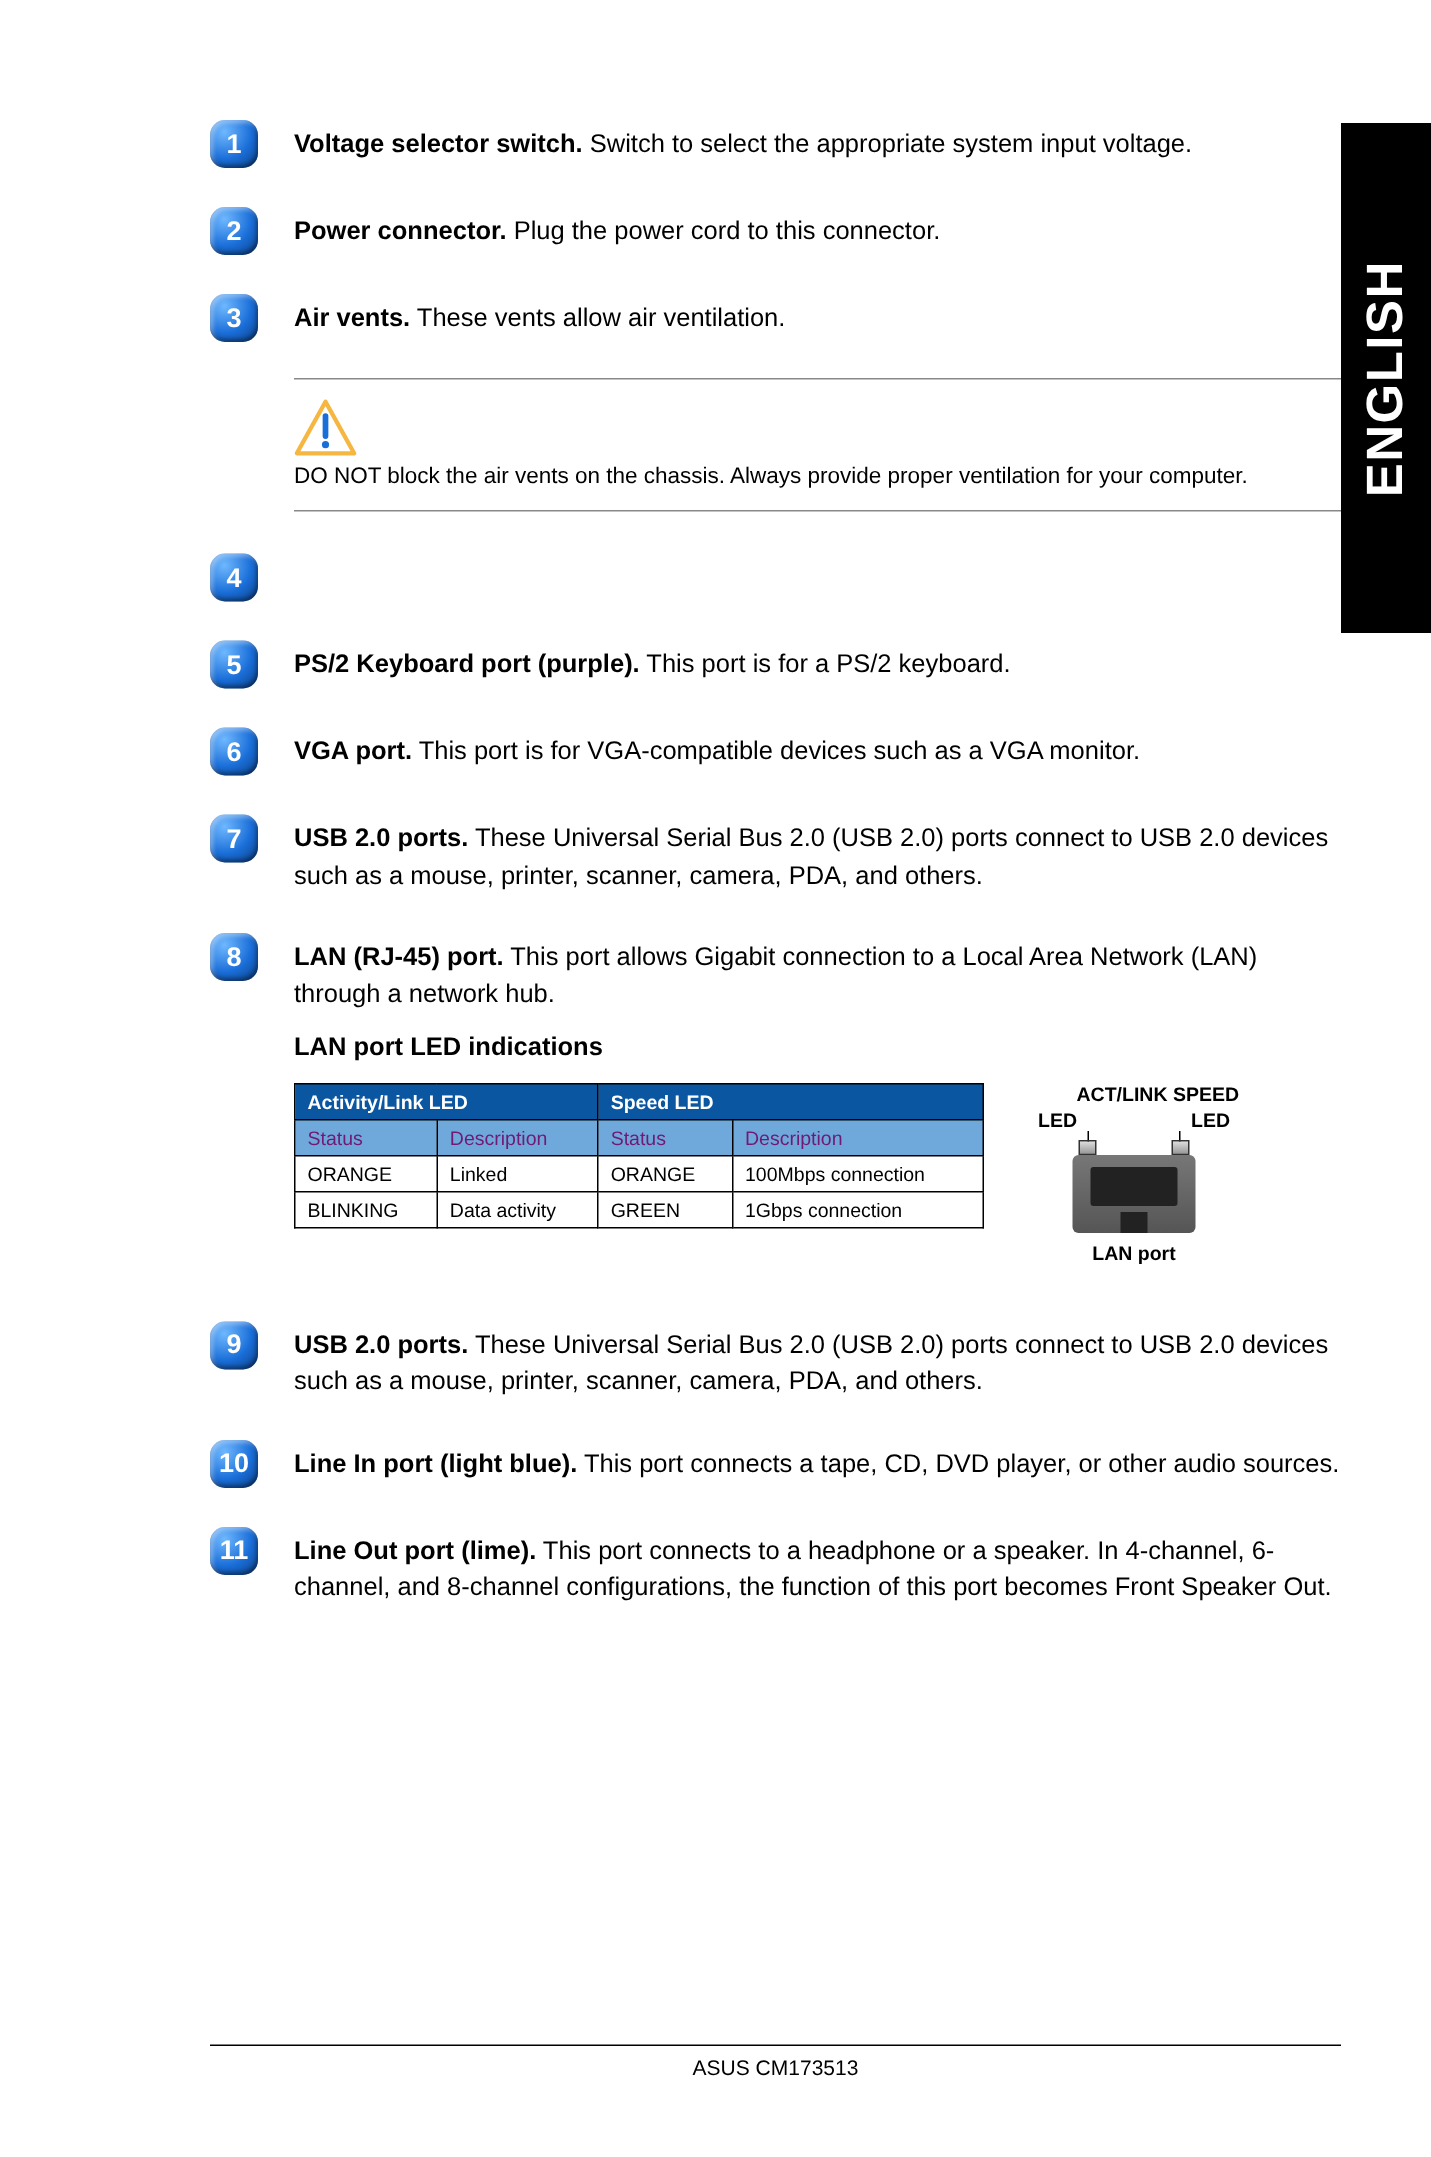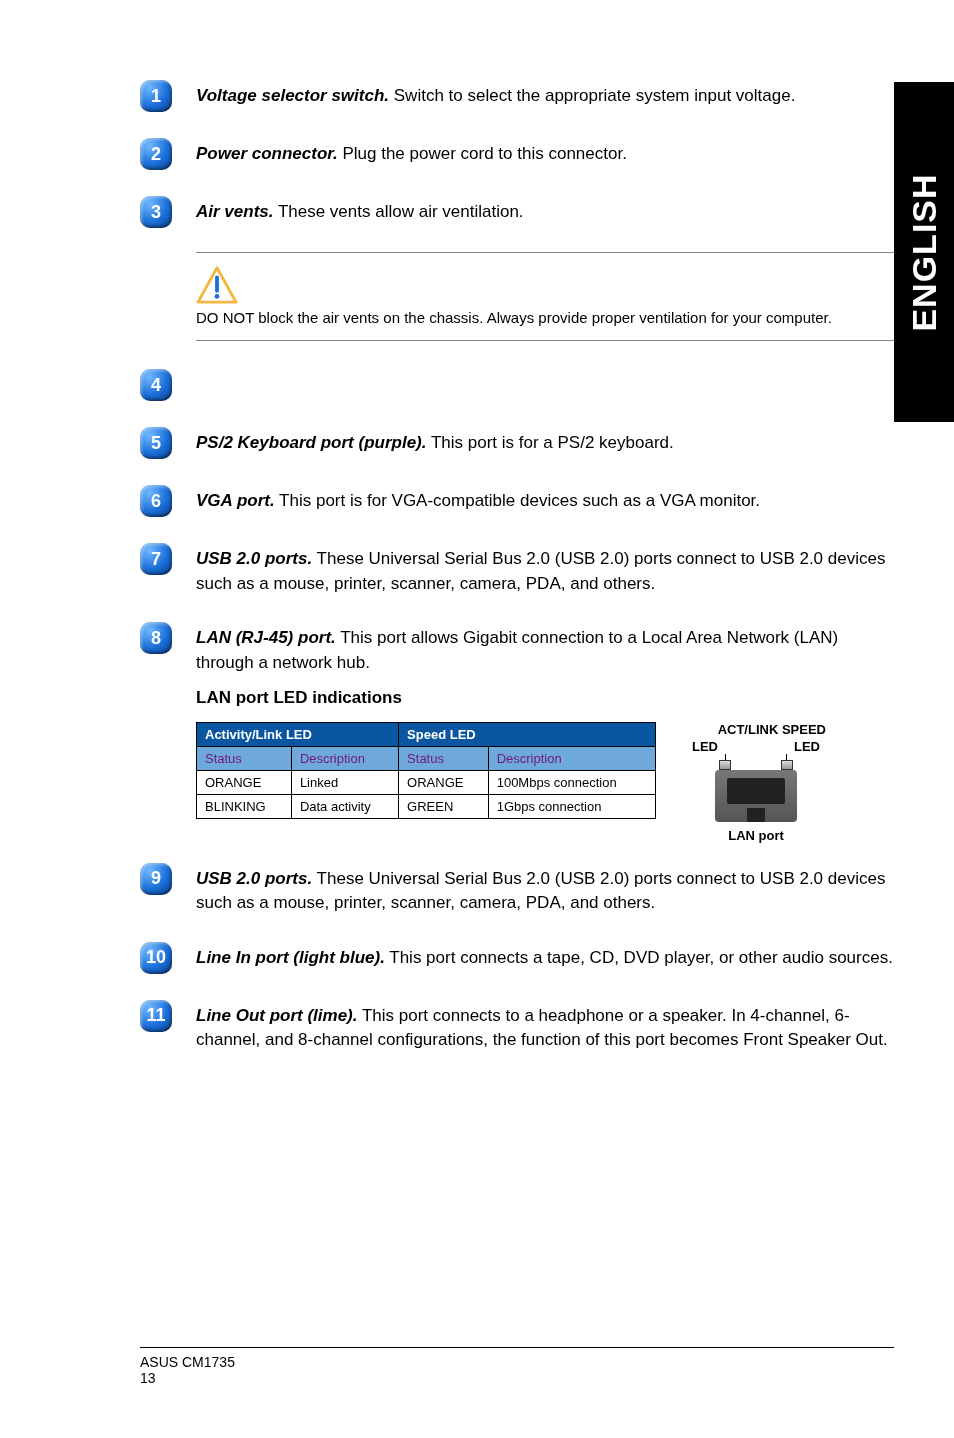--- a/index.html
+++ b/index.html
@@ -50,21 +50,21 @@
     margin-right: 24px;
     margin-top: 2px;
     box-shadow: inset -1px -2px 3px rgba(0,0,0,0.4), inset 2px 2px 3px rgba(255,255,255,0.4);
   }
   .item-text {
     font-size: 17px;
     line-height: 1.45;
     flex: 1;
     padding-top: 6px;
   }
-  .item-text b { font-weight: bold; font-style: italic; }
+  .item-text b { font-weight: bold; }
   .caution-row {
     display: flex;
     align-items: flex-start;
     margin: 10px 0 26px 56px;
     border-top: 1px solid #888;
     border-bottom: 1px solid #888;
     padding: 12px 0;
     flex-direction: column;
   }
   .caution-icon {
@@ -77,21 +77,21 @@
   .caution-text { font-size: 15px; line-height: 1.4; }
   .sub-heading {
     font-weight: bold;
     font-size: 17px;
     margin: 4px 0 14px 56px;
   }
   .table-wrap {
     display: flex;
     align-items: flex-start;
     margin-left: 56px;
-    margin-bottom: 18px;
+    margin-bottom: 36px;
     gap: 30px;
   }
   table {
     border-collapse: collapse;
     font-size: 13px;
     width: 460px;
   }
   th, td {
     border: 1px solid #000;
     padding: 4px 8px;
@@ -165,21 +165,20 @@
   .footer {
     position: absolute;
     bottom: 52px;
     left: 140px;
     right: 60px;
     border-top: 1px solid #000;
     padding-top: 6px;
     display: flex;
     justify-content: center;
     font-size: 14px;
-    flex-direction: column;
   }
 </style>
 </head>
 <body>
 
 <div class="side-tab">
     <span>ENGLISH</span>
   </div>
 
 <div class="item">

